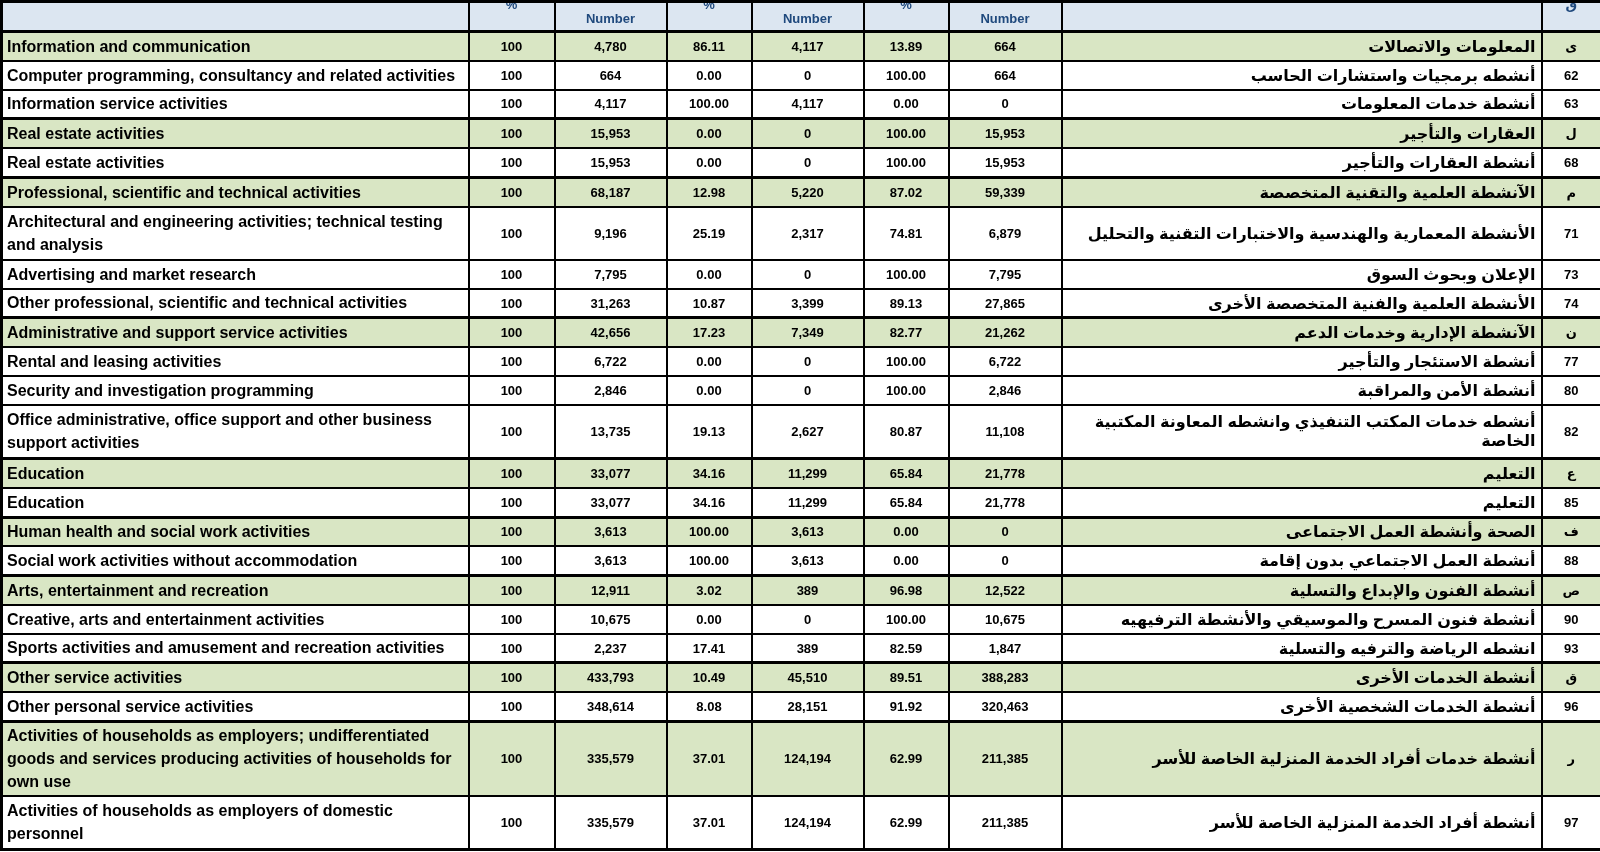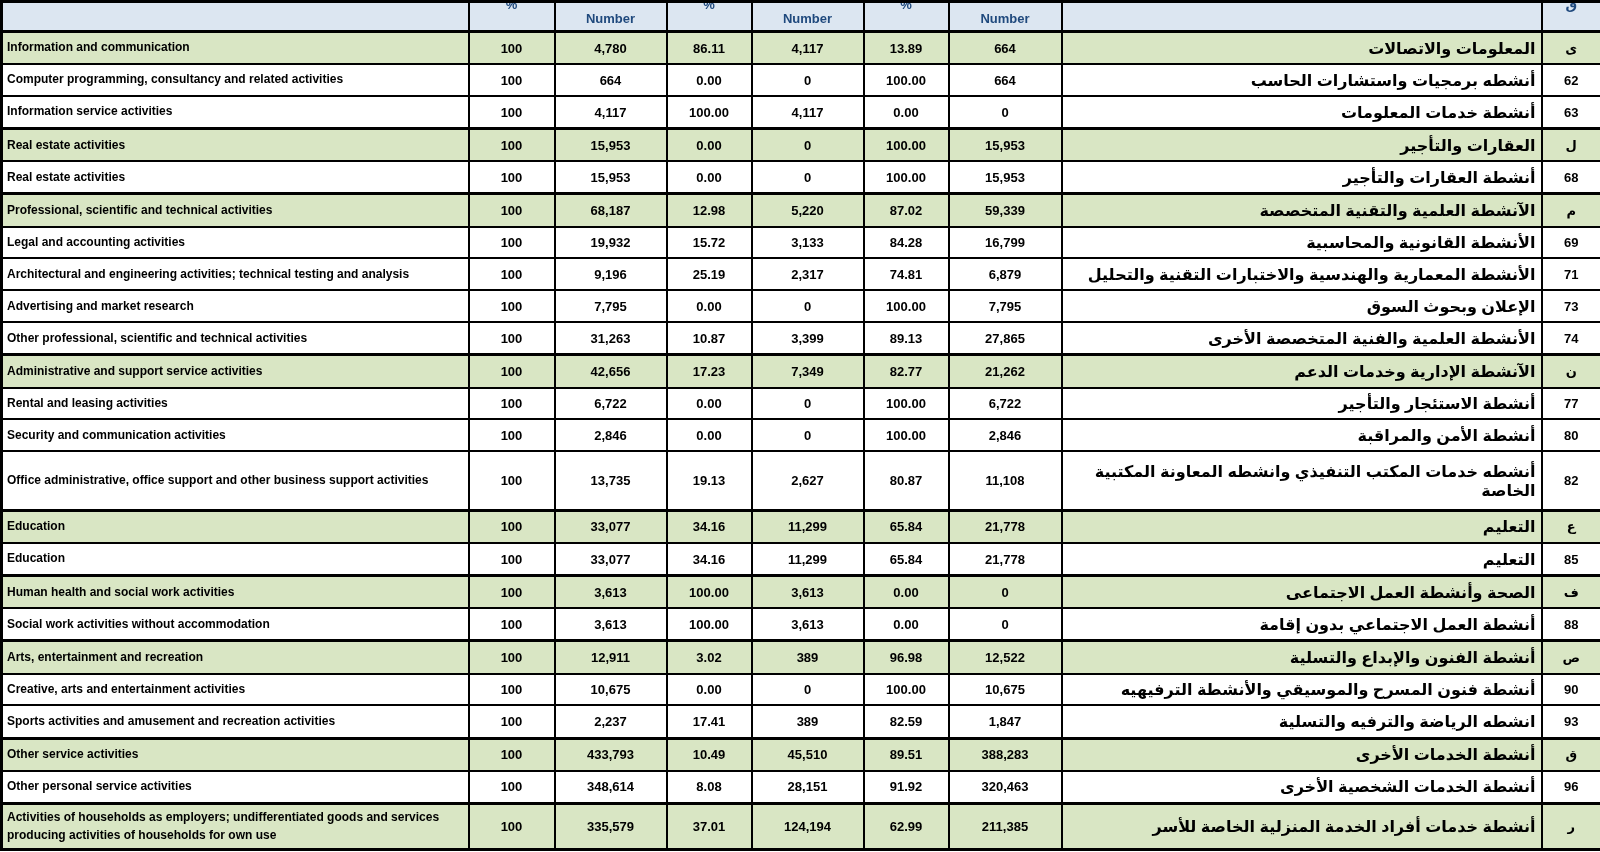--- a/index.html
+++ b/index.html
@@ -30,21 +30,21 @@
     border-bottom: 3px solid #000;
   }
   th.top-clip { vertical-align: top; }
   th.top-clip .clip {
     display: block;
     margin-top: -6px;
     line-height: 15px;
     text-align: center;
   }
   th.num-h span { display: block; padding-top: 3px; }
-  td.en  { text-align: left;  padding: 1px 4px; font-size: 12px; font-weight: bold; color: #000; line-height: 1.45; }
+  td.en  { text-align: left;  padding: 1px 4px; font-size: 16px; font-weight: bold; color: #000; line-height: 1.45; }
   td.num { text-align: center; font-size: 13px; font-weight: bold; color: #000; }
   td.ar  { text-align: right; direction: rtl; padding: 1px 5px; font-size: 16px; font-weight: bold; color: #000; }
   td.code{ text-align: center; font-size: 13px; font-weight: bold; color: #000; }
   tr.section td { background: #d9e6c4; border-top: 3px solid #000; }
   tr.tall { height: 46px; }
 </style>
 </head>
 <body>
 
 <table>
@@ -147,31 +147,20 @@
         <td class="num">100</td>
         <td class="num">68,187</td>
         <td class="num">12.98</td>
         <td class="num">5,220</td>
         <td class="num">87.02</td>
         <td class="num">59,339</td>
         <td class="ar">الآنشطة العلمية والتقنية المتخصصة</td>
         <td class="code">م</td>
       </tr>
       <tr class="">
-        <td class="en">Legal and accounting activities</td>
-        <td class="num">100</td>
-        <td class="num">19,932</td>
-        <td class="num">15.72</td>
-        <td class="num">3,133</td>
-        <td class="num">84.28</td>
-        <td class="num">16,799</td>
-        <td class="ar">الأنشطة القانونية والمحاسبية</td>
-        <td class="code">69</td>
-      </tr>
-      <tr class="">
         <td class="en">Architectural and engineering activities; technical testing and analysis</td>
         <td class="num">100</td>
         <td class="num">9,196</td>
         <td class="num">25.19</td>
         <td class="num">2,317</td>
         <td class="num">74.81</td>
         <td class="num">6,879</td>
         <td class="ar">الأنشطة المعمارية والهندسية والاختبارات التقنية والتحليل</td>
         <td class="code">71</td>
       </tr>
@@ -213,21 +202,21 @@
         <td class="num">100</td>
         <td class="num">6,722</td>
         <td class="num">0.00</td>
         <td class="num">0</td>
         <td class="num">100.00</td>
         <td class="num">6,722</td>
         <td class="ar">أنشطة الاستئجار والتأجير</td>
         <td class="code">77</td>
       </tr>
       <tr class="">
-        <td class="en">Security and communication activities</td>
+        <td class="en">Security and investigation programming</td>
         <td class="num">100</td>
         <td class="num">2,846</td>
         <td class="num">0.00</td>
         <td class="num">0</td>
         <td class="num">100.00</td>
         <td class="num">2,846</td>
         <td class="ar">أنشطة الأمن والمراقبة</td>
         <td class="code">80</td>
       </tr>
       <tr class="">
@@ -344,14 +333,25 @@
         <td class="en">Activities of households as employers; undifferentiated goods and services producing activities of households for own use</td>
         <td class="num">100</td>
         <td class="num">335,579</td>
         <td class="num">37.01</td>
         <td class="num">124,194</td>
         <td class="num">62.99</td>
         <td class="num">211,385</td>
         <td class="ar">أنشطة خدمات أفراد الخدمة المنزلية الخاصة للأسر</td>
         <td class="code">ر</td>
       </tr>
+      <tr class="">
+        <td class="en">Activities of households as employers of domestic personnel</td>
+        <td class="num">100</td>
+        <td class="num">335,579</td>
+        <td class="num">37.01</td>
+        <td class="num">124,194</td>
+        <td class="num">62.99</td>
+        <td class="num">211,385</td>
+        <td class="ar">أنشطة أفراد الخدمة المنزلية الخاصة للأسر</td>
+        <td class="code">97</td>
+      </tr>
     </tbody>
 </table>
 
 </body></html>

